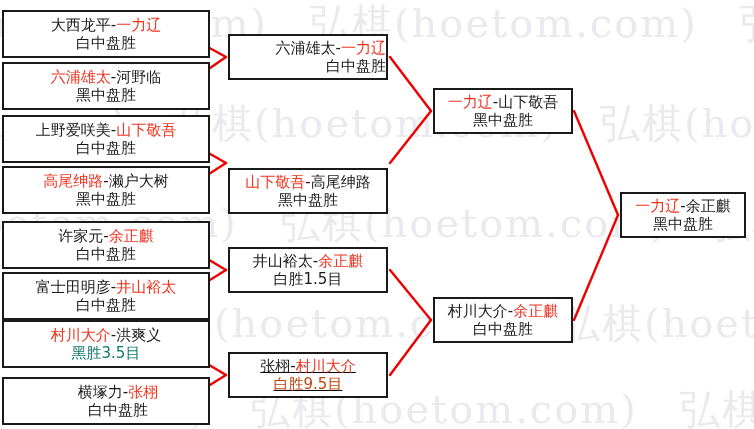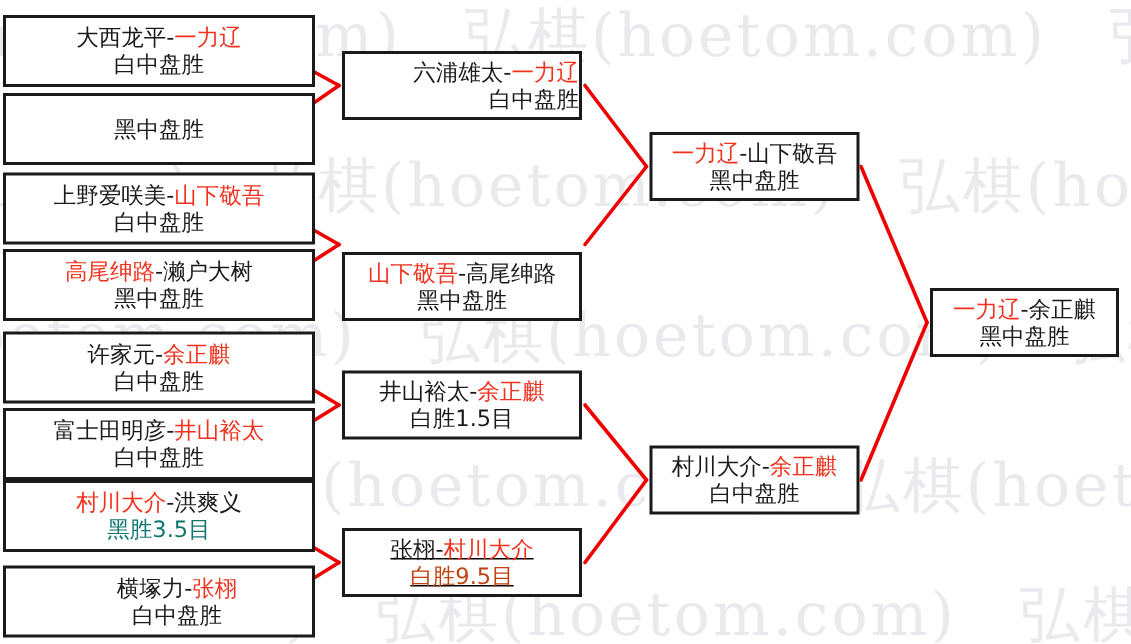--- a/index.html
+++ b/index.html
@@ -111,20 +111,21 @@
       <path d="M574 320 L618 215"></path>
     </g>
   </svg>
 
   <div id="nodes">
       <div class="node r1" style="top: 10px; border-color: rgb(26, 26, 26);">
         <div class="ln1"><span class="lose" style="color: rgb(26, 26, 26);">大西龙平</span><span class="dash" style="color: rgb(26, 26, 26);">-</span><span class="win" style="color: rgb(240, 50, 30);">一力辽</span></div>
         <div class="ln2" style="color: rgb(26, 26, 26);">白中盘胜</div>
       </div>
       <div class="node r1" style="top: 62px; border-color: rgb(26, 26, 26);">
+        <div class="ln1"><span class="win" style="color: rgb(240, 50, 30);">六浦雄太</span><span class="dash" style="color: rgb(26, 26, 26);">-</span><span class="lose" style="color: rgb(26, 26, 26);">河野临</span></div>
         <div class="ln2" style="color: rgb(26, 26, 26);">黑中盘胜</div>
       </div>
       <div class="node r1" style="top: 115px; border-color: rgb(26, 26, 26);">
         <div class="ln1"><span class="lose" style="color: rgb(26, 26, 26);">上野爱咲美</span><span class="dash" style="color: rgb(26, 26, 26);">-</span><span class="win" style="color: rgb(240, 50, 30);">山下敬吾</span></div>
         <div class="ln2" style="color: rgb(26, 26, 26);">白中盘胜</div>
       </div>
       <div class="node r1" style="top: 166px; border-color: rgb(26, 26, 26);">
         <div class="ln1"><span class="win" style="color: rgb(240, 50, 30);">高尾绅路</span><span class="dash" style="color: rgb(26, 26, 26);">-</span><span class="lose" style="color: rgb(26, 26, 26);">濑户大树</span></div>
         <div class="ln2" style="color: rgb(26, 26, 26);">黑中盘胜</div>
       </div>

